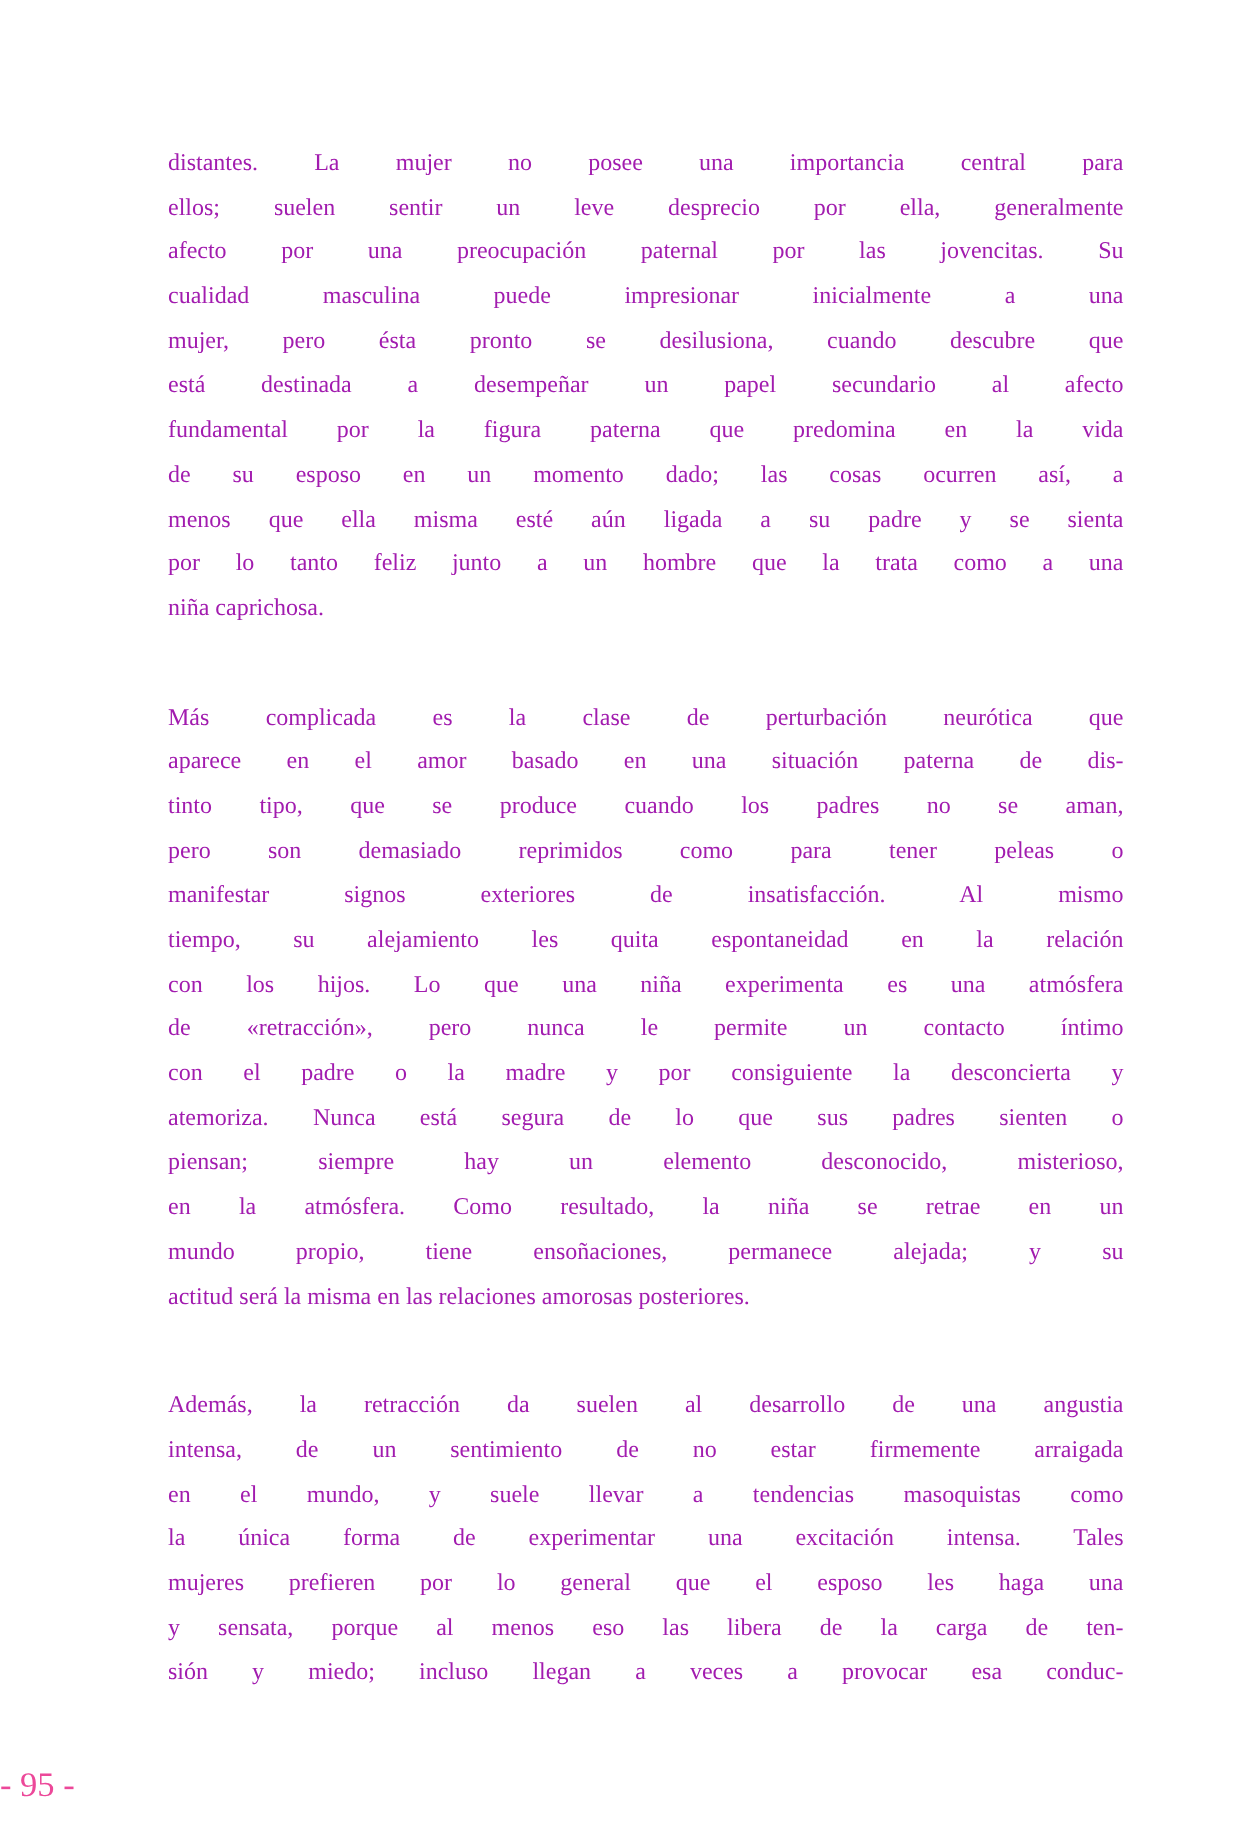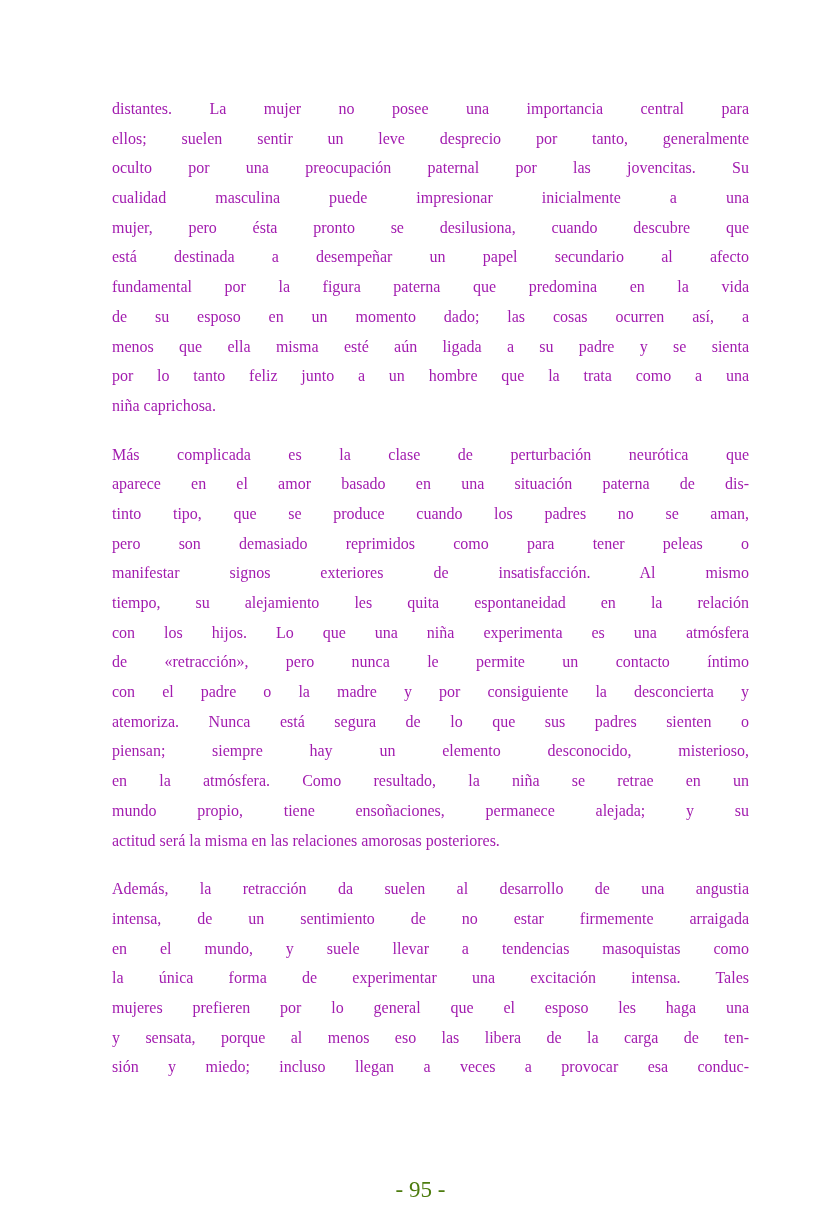--- a/index.html
+++ b/index.html
@@ -7,49 +7,47 @@
   .page {
     position: absolute;
     left: 112px;
     top: 94px;
     width: 637px;
     font-family: "Liberation Serif", "DejaVu Serif", serif;
     font-size: 16px;
     color: #a21caf;
   }
   .para { margin: 0; }
-  .para + .para { margin-top: 19px; }
+  .para + .para { margin-top: 43px; }
   .line {
     display: block;
     height: 29.7px;
     line-height: 29.7px;
     white-space: nowrap;
     text-align: justify;
     text-align-last: justify;
   }
   .line.last { text-align-last: left; }
   .folio {
     position: absolute;
     left: 0; right: 0;
     top: 1177px;
-    text-align: center;
     font-family: "Liberation Serif", "DejaVu Serif", serif;
     font-size: 23px;
-    color: #4d7c0f;
-    margin-left: 13px;
+    color: #ec4899;
   }
 </style>
 </head>
 <body>
 
 <div class="page">
   <div class="para">
     <span class="line">distantes. La mujer no posee una importancia central para</span>
-    <span class="line">ellos; suelen sentir un leve desprecio por tanto, generalmente</span>
-    <span class="line">oculto por una preocupación paternal por las jovencitas. Su</span>
+    <span class="line">ellos; suelen sentir un leve desprecio por ella, generalmente</span>
+    <span class="line">afecto por una preocupación paternal por las jovencitas. Su</span>
     <span class="line">cualidad masculina puede impresionar inicialmente a una</span>
     <span class="line">mujer, pero ésta pronto se desilusiona, cuando descubre que</span>
     <span class="line">está destinada a desempeñar un papel secundario al afecto</span>
     <span class="line">fundamental por la figura paterna que predomina en la vida</span>
     <span class="line">de su esposo en un momento dado; las cosas ocurren así, a</span>
     <span class="line">menos que ella misma esté aún ligada a su padre y se sienta</span>
     <span class="line">por lo tanto feliz junto a un hombre que la trata como a una</span>
     <span class="line last">niña caprichosa.</span>
   </div>
 

